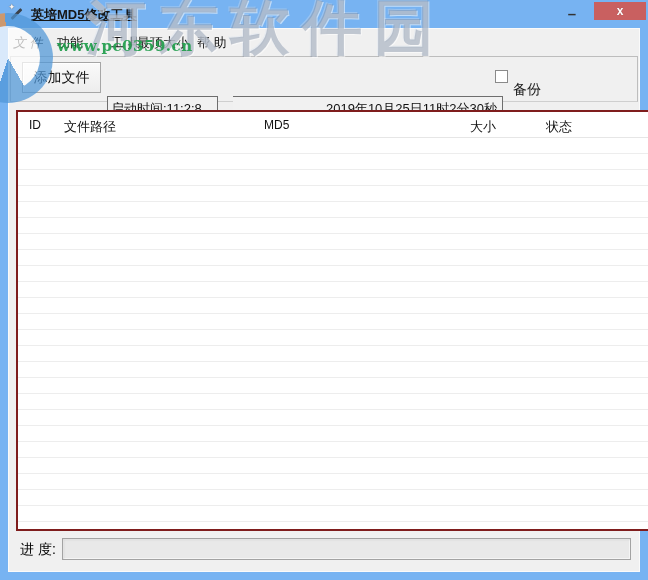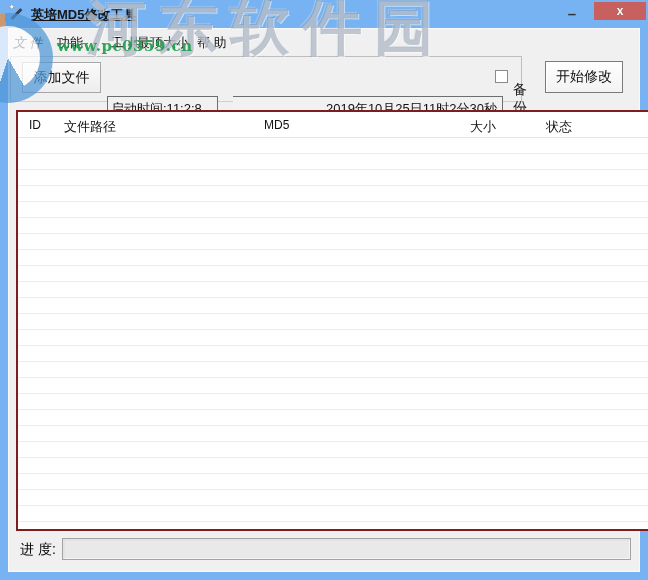--- a/index.html
+++ b/index.html
@@ -18,21 +18,21 @@
   .win-title { position:absolute; left:31px; top:6px; font-size:13px; font-weight:bold; color:#161616; white-space:nowrap;text-decoration:underline; }
   .min-btn { position:absolute; left:556px; top:2px; width:32px; height:22px; display:flex; align-items:center; justify-content:center; color:#333; font-size:15px; font-weight:bold; cursor:default; }
   .close-btn { position:absolute; left:594px; top:2px; width:52px; height:18px; background:#c96060; color:#fff; display:flex; align-items:center; justify-content:center; font-size:12px; font-weight:bold; cursor:default; text-shadow:0 0 1px rgba(0,0,0,.3); }
   
   .body { position:absolute; left:8px; top:28px; width:632px; height:544px; background:#f0f0f0; box-shadow:inset 0 0 0 1px #fafafa; }
   
   .menubar { position:absolute; left:0; top:0; width:632px; height:27px; }
   .menu-item { position:absolute; top:6px; font-size:13px; color:#111; white-space:pre; cursor:default; }
   .mi-0 { left:5px;font-style:italic; } .mi-1 { left:49px; } .mi-2 { left:103px; } .mi-3 { left:129px; } .mi-4 { left:189px; }
   
-  .toolbar-panel { position:absolute; left:2px; top:28px; width:512px; height:46px; border:1px solid #bdbdbd; border-bottom-color:#cfcfcf; background:#f0f0f0;padding-left:24px; }
+  .toolbar-panel { position:absolute; left:2px; top:28px; width:628px; height:46px; border:1px solid #bdbdbd; border-bottom-color:#cfcfcf; background:#f0f0f0;padding-left:24px; }
   .btn { position:absolute; display:flex; align-items:center; justify-content:center; font-size:14px; color:#111; background:linear-gradient(#fafafa,#ededed); border:1px solid #a6a6a6; box-shadow:inset 1px 1px 0 #ffffff; cursor:default; }
   .add-file-btn { left:11px; top:5px; width:79px; height:31px; }
   .start-btn { left:534px; top:4px; width:78px; height:32px; background:linear-gradient(#fefefe,#f3f3f3); border-color:#7a7a7a; font-size:14px; }
   .sunken-field { position:absolute; top:7px; height:26px; border:1px solid #6e6e6e; background:#f1f1f1; font-size:13px; color:#111; line-height:24px; white-space:nowrap; overflow:hidden;margin-top:32px; }
   .field-start { left:96px; width:111px; padding-left:3px; }
   .field-date { left:222px; width:270px; text-align:right; padding-right:5px; border-left:none; }
   .backup-box { position:absolute; left:484px; top:13px; width:13px; height:13px; background:#fff; border:1px solid #8a8a8a; cursor:default; }
   .backup-label { position:absolute; left:502px; top:24px; font-size:14px; cursor:default;text-align:center; }
   
   .table { position:absolute; left:8px; top:82px; width:639px; height:421px; border:2px solid #7f1d1d; background:#fff; }
@@ -85,21 +85,20 @@
       <span class="menu-item mi-3">最顶大小</span>
       <span class="menu-item mi-4">帮 助</span>
     </div>
 
     <div class="toolbar-panel">
       <div class="btn add-file-btn">添加文件</div>
       <div class="sunken-field field-start">启动时间:11:2:8</div>
       <div class="sunken-field field-date">2019年10月25日11时2分30秒</div>
       <span class="backup-box"></span>
       <span class="backup-label">备份</span>
-      <div class="btn start-btn">开始修改</div>
     </div>
 
     <div class="table">
       <div class="vline vl-0"></div>
       <div class="vline vl-1"></div>
       <div class="vline vl-2"></div>
       <div class="vline vl-3"></div>
       <div class="vline vl-4"></div>
       <div class="thead">
         <span class="th th-0">ID</span>

